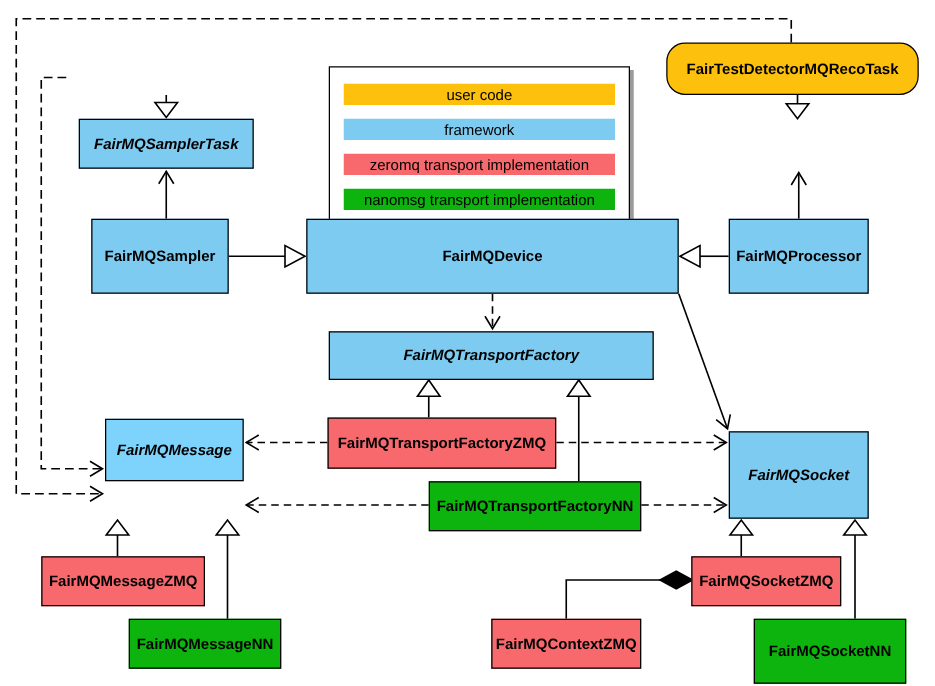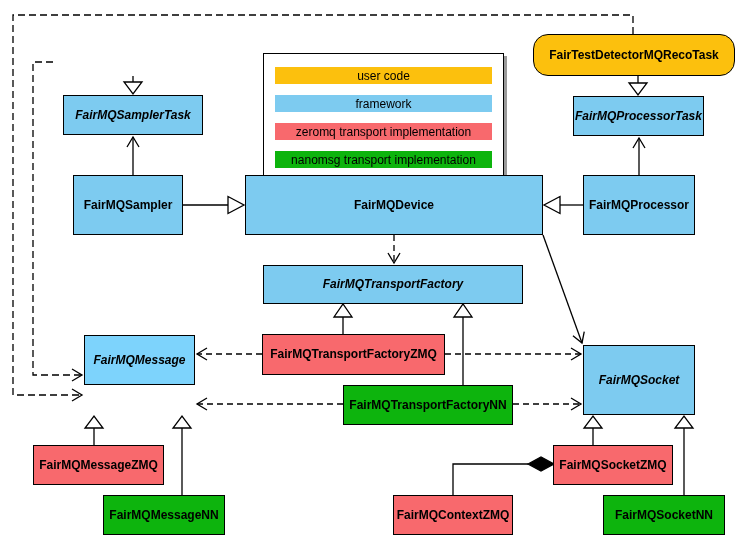--- a/index.html
+++ b/index.html
@@ -95,21 +95,20 @@
     <div class="legend-bar" style="background-color: rgb(125, 203, 240);">framework</div>
     <div class="legend-bar" style="background-color: rgb(248, 105, 109);">zeromq transport implementation</div>
     <div class="legend-bar" style="background-color: rgb(13, 180, 13);">nanomsg transport implementation</div>
   </div>
 
 
   <div class="node" style="left: 533px; top: 34px; width: 202px; height: 42px; background-color: rgb(252, 192, 13); border-radius: 15px;">FairTestDetectorMQRecoTask</div>
 
   <div class="node abstract" style="left: 63px; top: 95px; width: 140px; height: 40px; background-color: rgb(125, 203, 240);">FairMQSamplerTask</div>
 
-  <div class="node abstract" style="left: 573px; top: 96px; width: 131px; height: 40px; background-color: rgb(125, 203, 240);">FairMQProcessorTask</div>
 
   <div class="node" style="left: 73px; top: 175px; width: 110px; height: 60px; background-color: rgb(125, 203, 240);">FairMQSampler</div>
 
   <div class="node" style="left: 245px; top: 175px; width: 298px; height: 60px; background-color: rgb(125, 203, 240);">FairMQDevice</div>
 
   <div class="node" style="left: 583px; top: 175px; width: 112px; height: 60px; background-color: rgb(125, 203, 240);">FairMQProcessor</div>
 
   <div class="node abstract" style="left: 263px; top: 265px; width: 260px; height: 39px; background-color: rgb(125, 203, 240);">FairMQTransportFactory</div>
 
   <div class="node" style="left: 262px; top: 334px; width: 183px; height: 41px; background-color: rgb(248, 105, 109);">FairMQTransportFactoryZMQ</div>
@@ -121,15 +120,15 @@
   <div class="node abstract" style="left: 583px; top: 345px; width: 112px; height: 70px; background-color: rgb(125, 203, 240);">FairMQSocket</div>
 
   <div class="node" style="left: 103px; top: 495px; width: 122px; height: 40px; background-color: rgb(13, 180, 13);">FairMQMessageNN</div>
 
   <div class="node" style="left: 33px; top: 445px; width: 131px; height: 40px; background-color: rgb(248, 105, 109);">FairMQMessageZMQ</div>
 
   <div class="node" style="left: 393px; top: 495px; width: 120px; height: 40px; background-color: rgb(248, 105, 109);">FairMQContextZMQ</div>
 
   <div class="node" style="left: 553px; top: 445px; width: 120px; height: 40px; background-color: rgb(248, 105, 109);">FairMQSocketZMQ</div>
 
-  <div class="node" style="left: 603px; top: 495px; width: 122px; height: 40px; background-color: rgb(13, 180, 13);">FairMQSocketNN</div>
+  <div class="node" style="left: 603px; top: 495px; width: 122px; height: 52px; background-color: rgb(13, 180, 13);">FairMQSocketNN</div>
 
 </div>
 
 </body></html>

